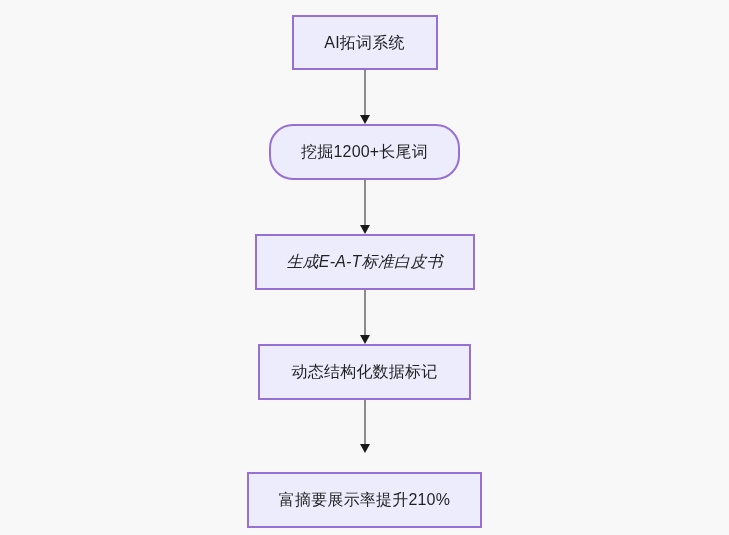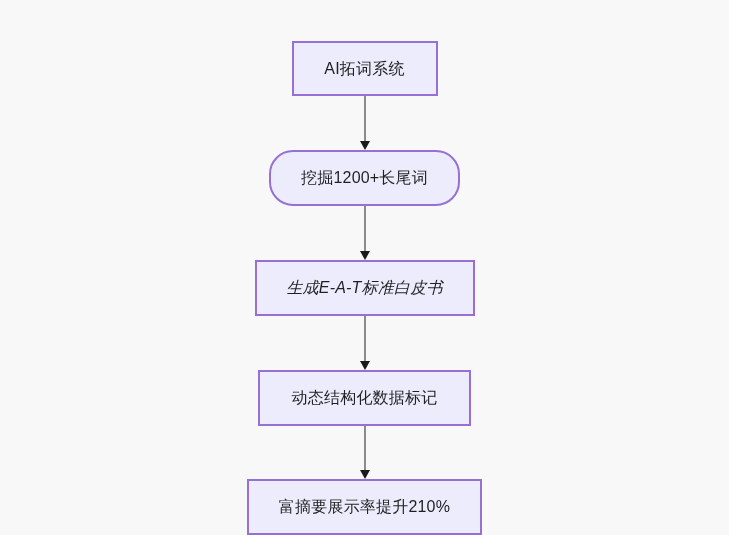--- a/index.html
+++ b/index.html
@@ -22,21 +22,20 @@
   }
   .flow-column {
     position: absolute;
     left: 0;
     top: 0;
     width: 729px;
     height: 535px;
     display: flex;
     flex-direction: column;
     align-items: center;
-    justify-content: flex-end;
   }
   .node {
     box-sizing: border-box;
     background: #ececfd;
     border: 2px solid #9670d4;
     border-radius: 0;
     display: flex;
     align-items: center;
     justify-content: center;
     color: #1f2020;
@@ -68,21 +67,21 @@
     border-right: 5.5px solid transparent;
     border-top: 9px solid #1a1a1a;
     margin-top: -1px;
   }
 
   
   .node-1 { width: 146px; height: 55px; margin-top: 15px; }
   .node-2 { width: 191px; height: 56px; border-radius: 24px; }
   .node-3 { width: 220px; height: 56px; font-style: italic; }
   .node-4 { width: 213px; height: 56px; }
-  .node-5 { width: 235px; height: 56px; }
+  .node-5 { width: 235px; height: 56px; margin-top: 19px; }
 
   .conn-1 { height: 54px; }
   .conn-2 { height: 54px; }
   .conn-3 { height: 54px; }
   .conn-4 { height: 53px; }
 </style>
 </head>
 <body>
 
 <div id="flowchart-canvas">

